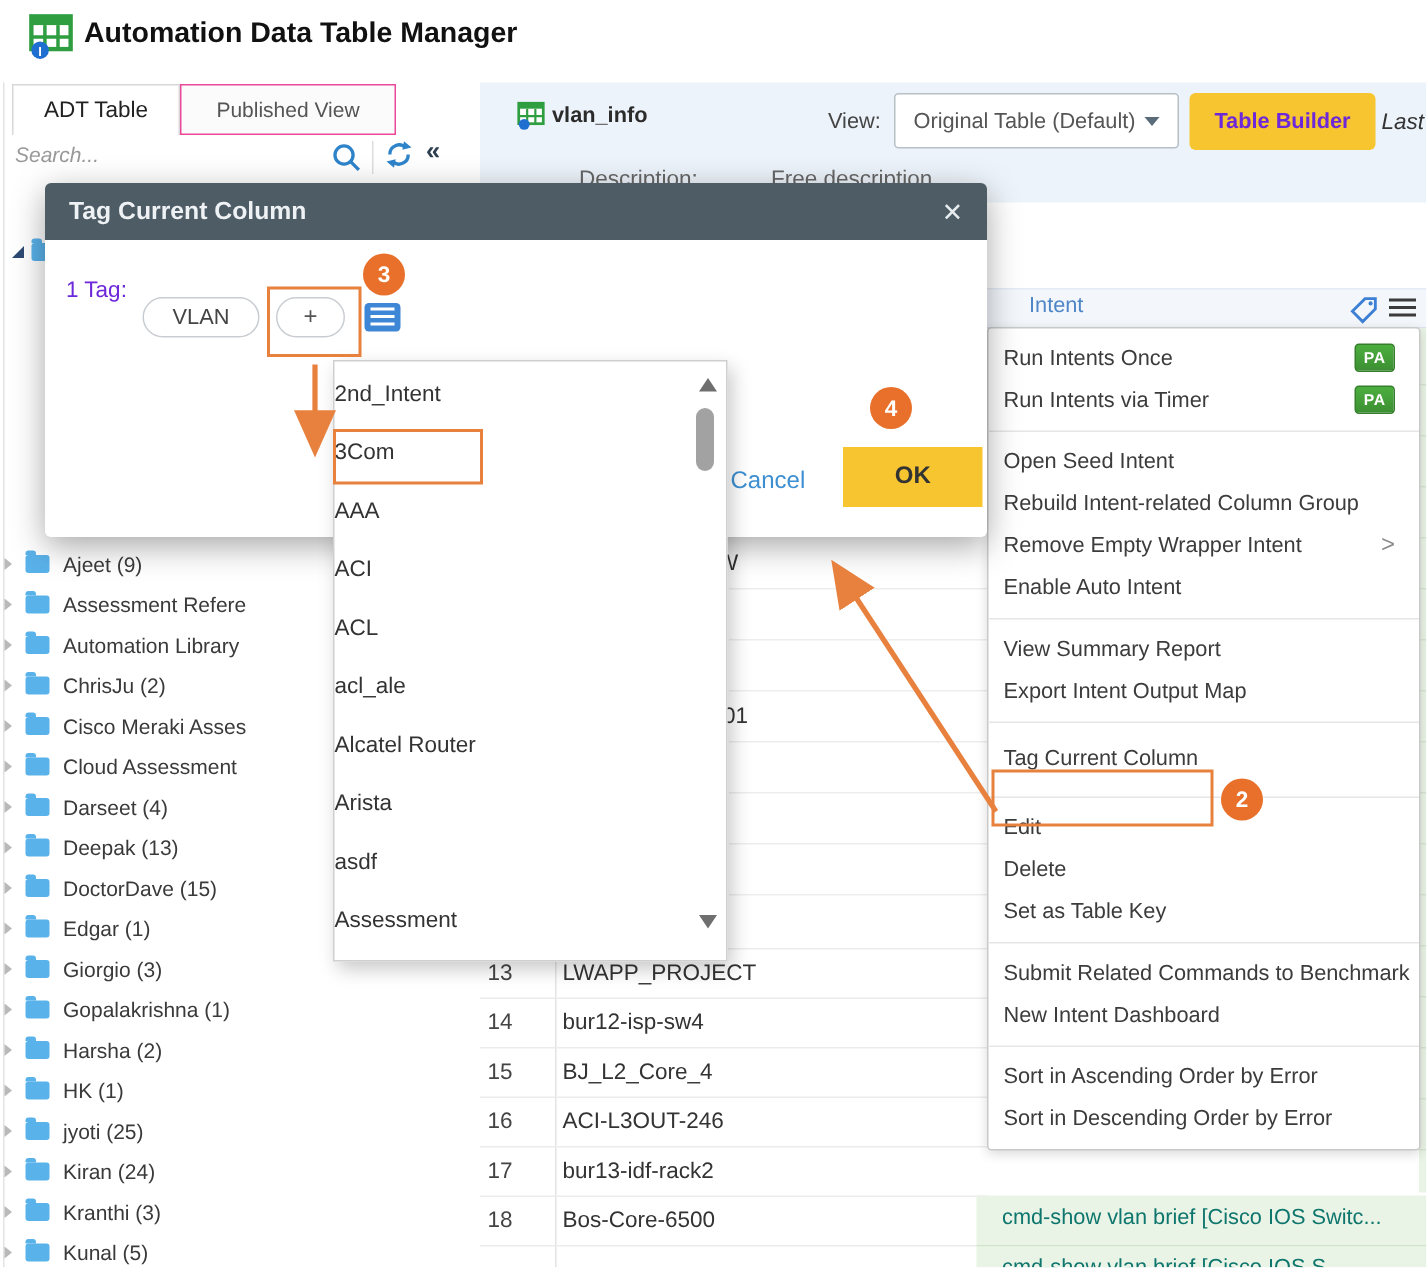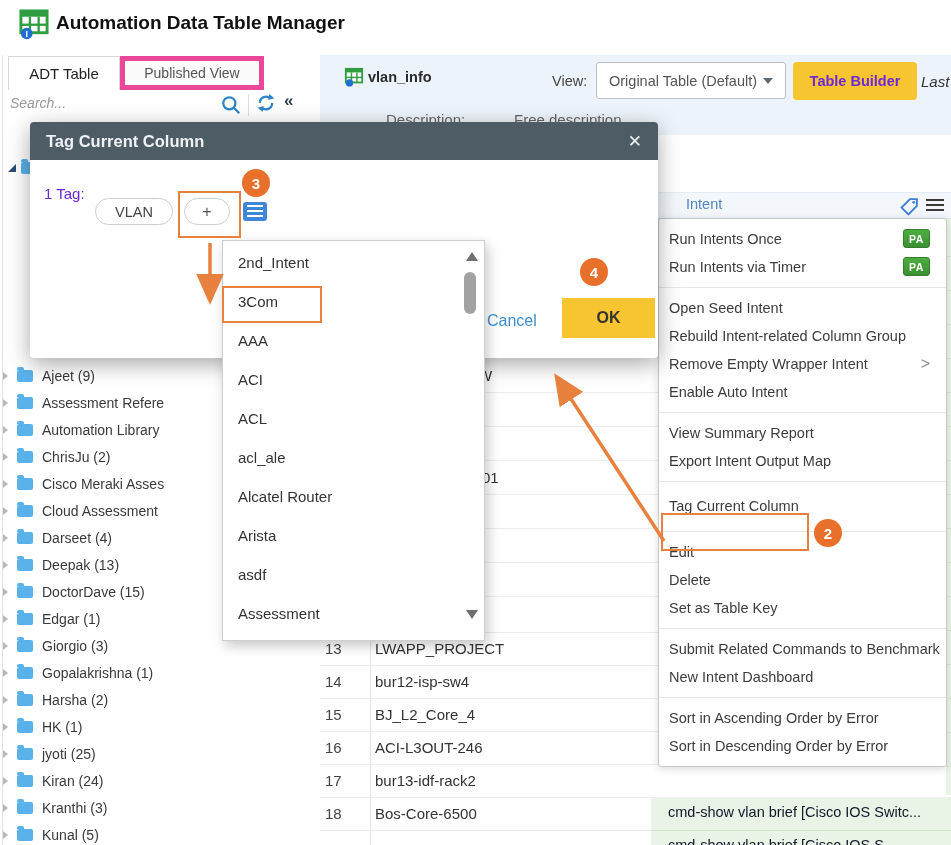--- a/index.html
+++ b/index.html
@@ -7,21 +7,21 @@
           font-family:"Liberation Sans",sans-serif;color:#333;}
   .abs{position:absolute;}
 
   
   .app-title{position:absolute;left:56px;top:12px;font-size:19px;font-weight:bold;color:#111;}
 
   
   .panel-border{position:absolute;left:2px;top:55px;width:1px;height:790px;background:#e3e3e3;}
   .tab{position:absolute;top:56px;height:34px;box-sizing:border-box;display:flex;align-items:center;justify-content:center;}
   .tab-active{left:8px;width:112px;background:#fff;border:1px solid #d8d8d8;border-bottom:none;font-size:15px;color:#222;}
-  .tab-inactive{left:120px;width:144px;background:#fbfbfb;border:5px solid #ec4899;font-size:14px;color:#555;}
+  .tab-inactive{left:120px;width:144px;background:#fbfbfb;border:1px solid #ec4899;font-size:14px;color:#555;}
   .search-input{position:absolute;left:8px;top:94px;width:200px;border:none;outline:none;font-size:14px;color:#444;
                 font-family:"Liberation Sans",sans-serif;background:transparent;}
   .search-input::placeholder{color:#999;font-style:italic;}
   .v-div{position:absolute;left:248px;top:94px;width:1px;height:22px;background:#ddd;}
   .collapse-ic{position:absolute;left:284px;top:91px;font-size:17px;font-weight:bold;color:#2c3e50;cursor:pointer;}
 
   
   .tree{position:absolute;left:0;top:362px;width:320px;z-index:1;}
   .titem{display:flex;align-items:center;height:27px;padding-left:3px;font-size:14px;color:#3a3a3a;white-space:nowrap;cursor:pointer;}
   .chev{width:0;height:0;border-top:4px solid transparent;border-bottom:4px solid transparent;border-left:5px solid #b9b9b9;margin-right:9px;flex:none;}
@@ -56,21 +56,21 @@
   .vline{position:absolute;left:370px;top:632px;width:1px;height:213px;background:#e3e3e3;}
   .rownum{position:absolute;left:325px;width:40px;height:33px;line-height:33px;font-size:15px;color:#444;}
   .rowname{position:absolute;left:375px;width:280px;height:33px;line-height:33px;font-size:15px;color:#333;white-space:nowrap;}
   .frag{position:absolute;height:33px;line-height:33px;font-size:15px;color:#333;}
 
   
   .gstrip{position:absolute;left:946px;top:219px;width:5px;height:576px;background:#eaf4e6;}
   .gsline{position:absolute;left:946px;width:5px;height:1px;background:#d7e6d2;}
   .grow1{position:absolute;left:651px;top:797px;width:300px;height:34px;background:#eaf4e6;border-bottom:1px solid #cfe3c8;box-sizing:border-box;}
   .grow2{position:absolute;left:651px;top:831px;width:300px;height:14px;background:#eaf4e6;overflow:hidden;}
-  .cmdlink{position:absolute;left:17px;font-size:14.5px;color:#0f172a;white-space:nowrap;cursor:pointer;}
+  .cmdlink{position:absolute;left:17px;font-size:14.5px;color:#0f766e;white-space:nowrap;cursor:pointer;}
 
   
   .cmenu{position:absolute;left:658px;top:218px;width:289px;background:#fff;border:1px solid #c9c9c9;border-radius:3px;
          box-shadow:0 2px 8px rgba(0,0,0,.15);z-index:5;box-sizing:border-box;}
   .cgroup{border-bottom:1px solid #e6e6e6;padding:6px 0;}
   .cgroup:last-child{border-bottom:none;}
   .citem{position:relative;height:28px;line-height:28px;padding-left:10px;font-size:14.5px;color:#3c3c3c;white-space:nowrap;cursor:pointer;}
   .citem-tall{height:37px;line-height:37px;}
   .pa{position:absolute;right:16px;top:4px;width:27px;height:19px;background:linear-gradient(#4cae3f,#3c8f32);
       border:1px solid #357f2c;border-radius:3px;color:#fff;font-size:10.5px;font-weight:bold;letter-spacing:.5px;
@@ -90,21 +90,21 @@
   .pill-plus{left:154px;width:46px;font-size:16px;color:#555;cursor:pointer;}
   .list-ic{position:absolute;left:213px;top:80px;width:24px;height:19px;background:#3e86d6;border-radius:3px;cursor:pointer;}
   .list-ic i{display:block;height:2px;background:#fff;margin:3px 4px 0 4px;}
   .cancel-link{position:absolute;left:457px;top:190px;font-size:16px;color:#3d8fd1;cursor:pointer;}
   .ok-btn{position:absolute;left:532px;top:176px;width:93px;height:40px;background:#f7c52f;border:none;border-radius:0;
           font-size:16px;font-weight:600;color:#333;font-family:"Liberation Sans",sans-serif;cursor:pointer;}
 
   
   .ddl{position:absolute;left:222px;top:240px;width:263px;height:401px;background:#fff;border:1px solid #cfcfcf;
        box-shadow:3px 5px 12px rgba(0,0,0,.22);z-index:20;box-sizing:border-box;padding-top:2px;}
-  .dditem{height:39px;line-height:39px;padding-left:15px;font-size:15px;color:#333;cursor:pointer;}
+  .dditem{height:39px;line-height:39px;font-size:15px;color:#333;cursor:pointer;}
   .sb-up{position:absolute;left:466px;top:252px;width:0;height:0;border-left:6px solid transparent;border-right:6px solid transparent;
          border-bottom:9px solid #6f6f6f;z-index:21;cursor:pointer;}
   .sb-down{position:absolute;left:466px;top:610px;width:0;height:0;border-left:6px solid transparent;border-right:6px solid transparent;
          border-top:9px solid #6f6f6f;z-index:21;cursor:pointer;}
   .sb-thumb{position:absolute;left:464px;top:272px;width:12px;height:42px;background:#a2a2a2;border-radius:6px;z-index:21;cursor:pointer;}
 
   
   .ann-box{position:absolute;border:2px solid #e8813e;z-index:30;box-sizing:border-box;}
   .ann-badge{position:absolute;width:28px;height:28px;border-radius:50%;background:#e8702a;color:#fff;font-size:15px;font-weight:bold;
              display:flex;align-items:center;justify-content:center;z-index:31;}

